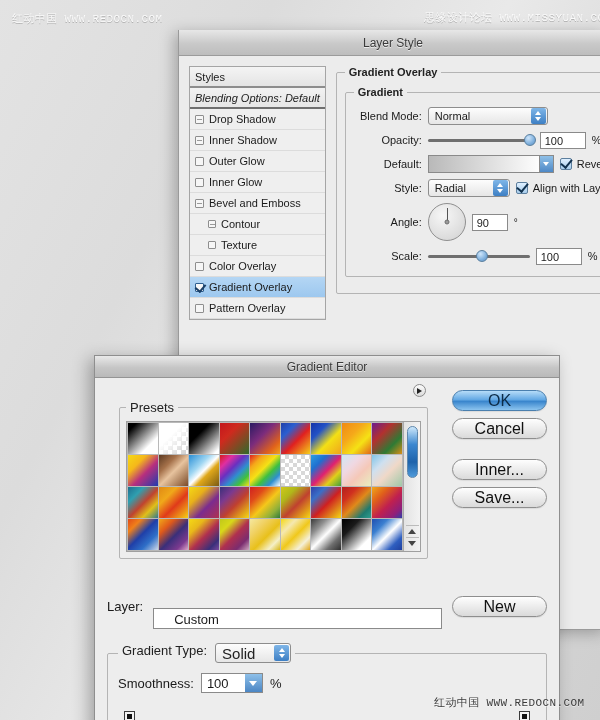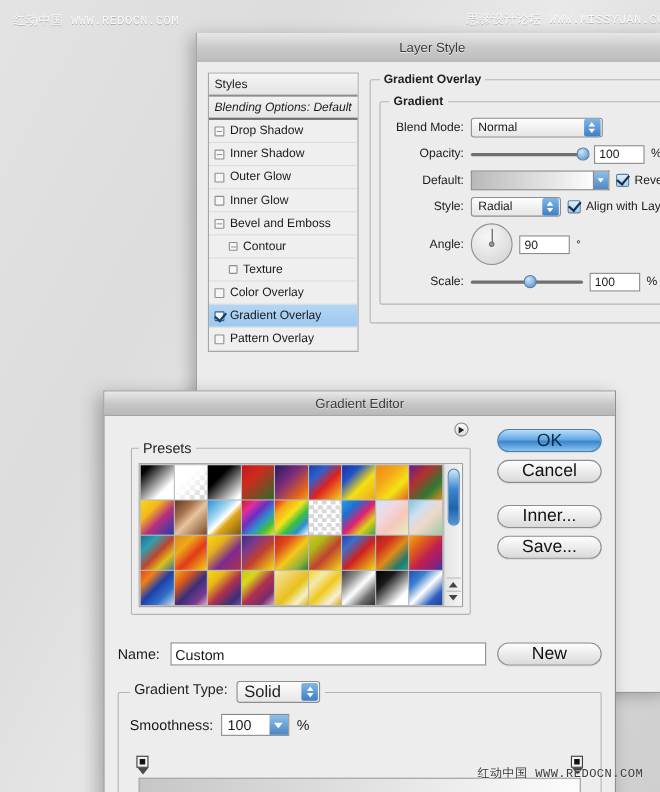--- a/index.html
+++ b/index.html
@@ -177,21 +177,21 @@
   .pbtn.primary {
     background:linear-gradient(180deg,#b6dcf8,#64a9e4 45%,#3a86cd 55%,#8cc4ef);
     border-color:#4a7fae; color:#0c2b47; font-weight:normal;
   }
   .pbtn.gap { margin-top:13px; }
 
   .nameRow { display:flex; align-items:center; gap:10px; margin-top:13px; }
   .nameRow .lbl { font-size:13px; }
   .nameInput {
     flex:1; height:21px; border:1px solid #8a8a8a; background:#fff;
-    font-size:13px; padding:2px 4px 0 3px; line-height:17px;
+    font-size:13px; padding:2px 4px 0 20px; line-height:17px;margin-top:24px;
   }
   .newBtn { width:95px; }
 
   fieldset.gtype { margin-top:14px; padding:8px 10px 10px; }
   fieldset.gtype legend { display:flex; align-items:flex-start; gap:8px; font-weight:normal; font-size:13px; }
   .typeCombo { width:76px; height:20px; }
   .smoothRow { display:flex; align-items:center; gap:7px; font-size:13px; margin-top:2px; }
   .smoothBox {
     width:62px; height:20px; border:1px solid #8a8a8a; background:#fff;
     display:flex; align-items:center; font-size:13px; padding-left:5px; position:relative;
@@ -345,21 +345,21 @@
               <span>Align with Layer</span>
             </div>
           </div>
 
           <div class="frow" style="height:44px;">
             <div class="flabel w68">Angle:</div>
             <div class="dial">
               <div class="needle"></div>
               <div class="hub"></div>
             </div>
-            <div class="numbox" style="width:46px;">90</div>
+            <div class="numbox" style="width:36px;">90</div>
             <span style="font-size:10px;">°</span>
           </div>
 
           <div class="frow">
             <div class="flabel w68">Scale:</div>
             <div class="slider" style="max-width:102px;">
               <div class="track"></div>
               <div class="knob" style="left:48px;"></div>
             </div>
             <div class="numbox" style="width:46px;">100</div>
@@ -439,21 +439,21 @@
 
       <div class="btnCol">
         <div class="pbtn primary">OK</div>
         <div class="pbtn">Cancel</div>
         <div class="pbtn gap">Inner...</div>
         <div class="pbtn">Save...</div>
       </div>
     </div>
 
     <div class="nameRow">
-      <span class="lbl">Name:</span>
+      <span class="lbl">Layer:</span>
       <div class="nameInput">Custom</div>
       <div class="pbtn newBtn">New</div>
     </div>
 
     <fieldset class="gtype">
       <legend>
         <span>Gradient Type:</span>
         <span class="combo typeCombo">
           <span class="cval" style="font-size:15px;">Solid</span>
           <span class="stepper">

